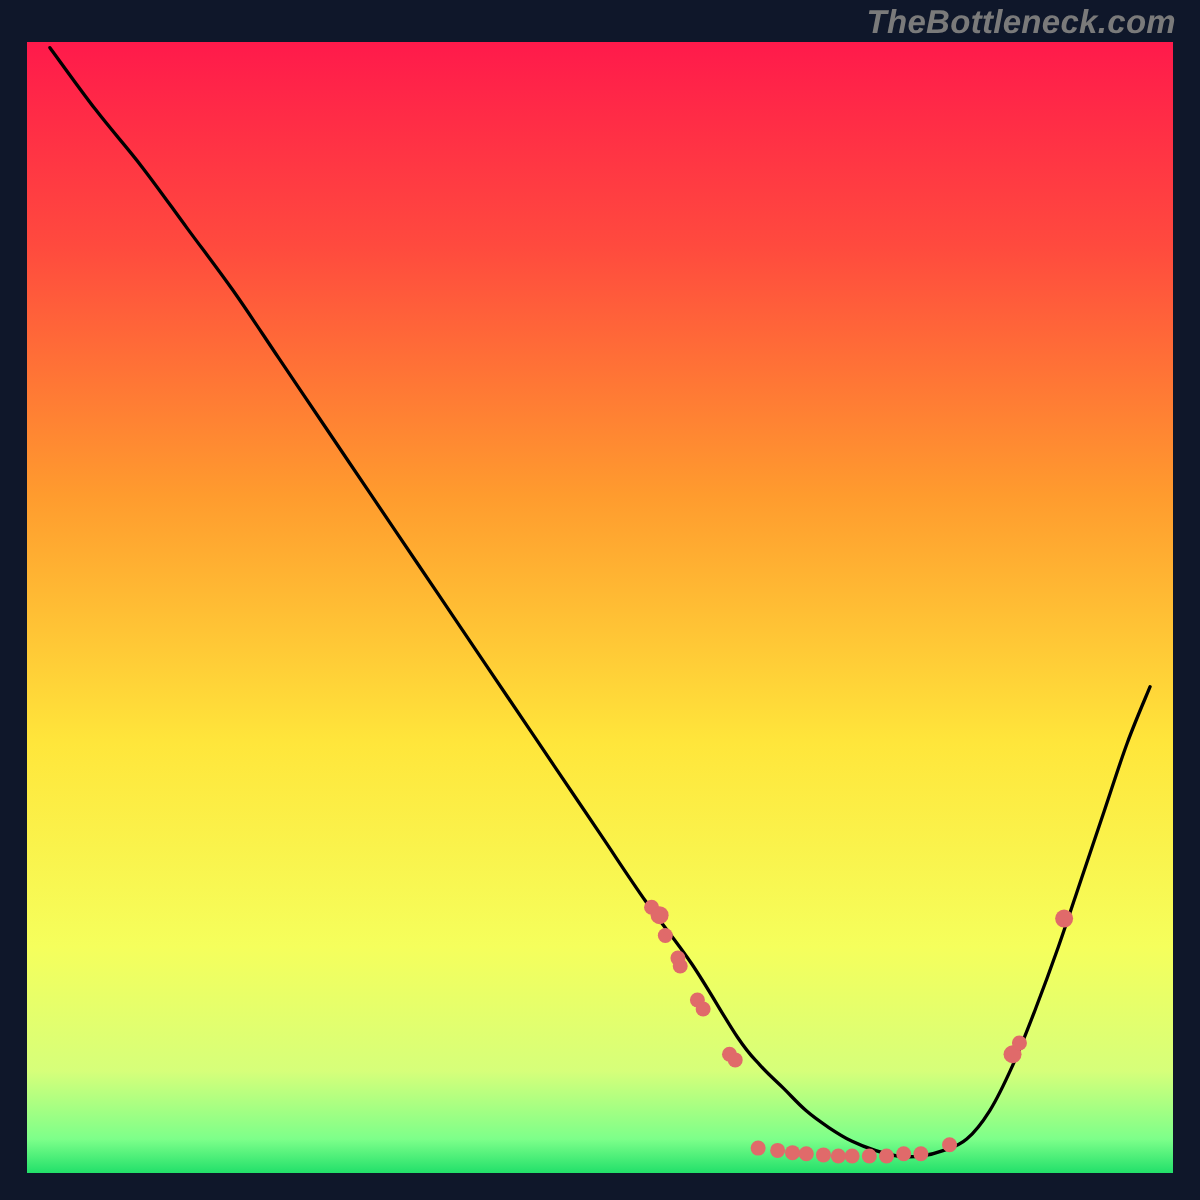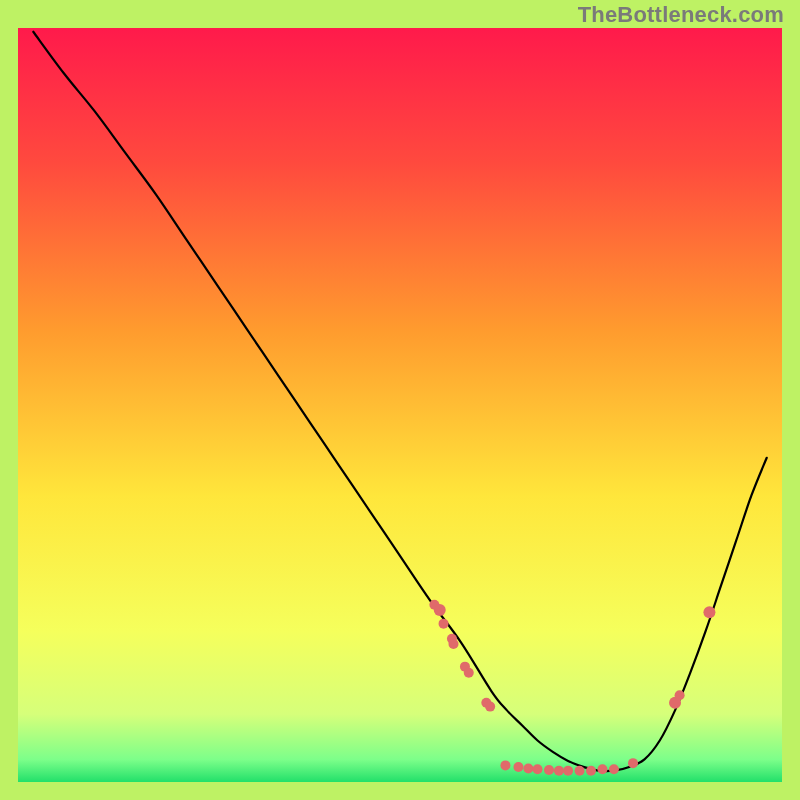--- a/index.html
+++ b/index.html
@@ -1,17 +1,17 @@
 <!DOCTYPE html>
 <html><head>
 <meta charset="utf-8">
 <style>
   * { margin: 0; padding: 0; box-sizing: border-box; }
   html, body { width: 800px; height: 800px; background: #000; overflow: hidden; }
-  .frame { position: relative; width: 800px; height: 800px; background: #bef264; }
+  .frame { position: relative; width: 800px; height: 800px; background: #0f172a; font-style: italic; }
   .watermark {
     position: absolute;
     top: 2px;
     right: 16px;
     color: #7a7a7a;
     font-family: Arial, Helvetica, sans-serif;
     font-size: 22px;
     font-weight: 600;
     letter-spacing: 0.2px;
     user-select: none;

